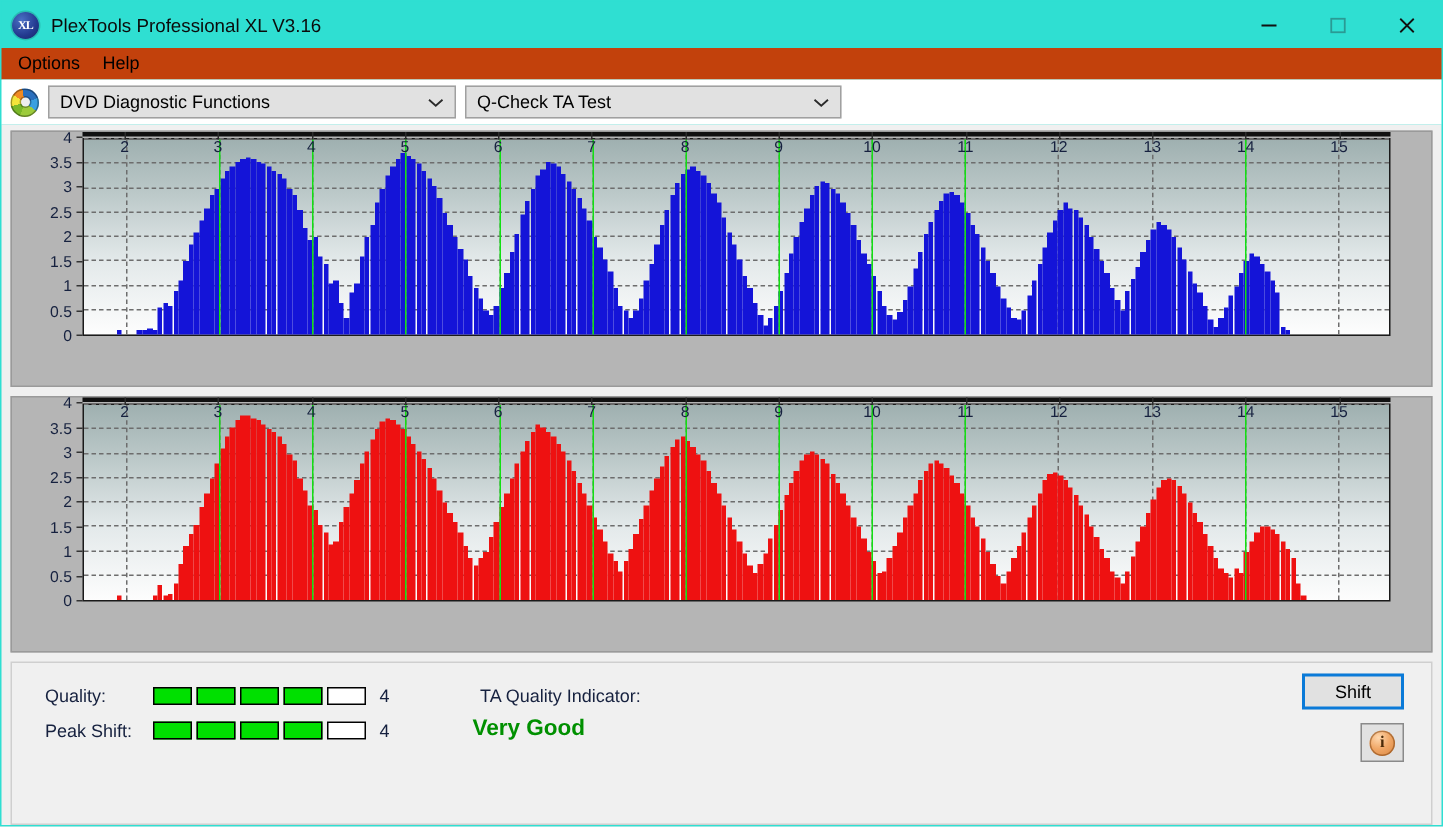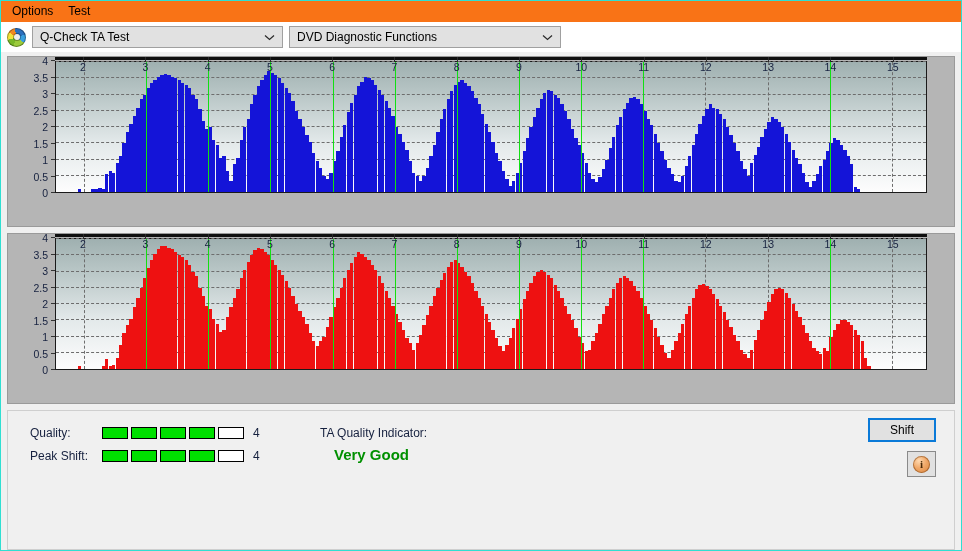--- a/index.html
+++ b/index.html
@@ -46,21 +46,21 @@
   .winbtns { position: absolute; right: 0; top: 0; height: 31px; display: flex; }
   .winbtn {
     width: 46px; height: 31px;
     display: flex; align-items: center; justify-content: center;
   }
   .winbtn svg { display: block; }
 
   
   #menubar {
     height: 21px;
-    background: #f97316;
+    background: #c2410c;
     display: flex; align-items: center;
     padding-left: 5px;
     flex: 0 0 auto;
   }
   .menuitem {
     font-size: 12px; color: #000;
     padding: 2px 9px 3px 6px;
   }
 
   
@@ -268,38 +268,60 @@
   #status-text {
     font-size: 12px; color: #ff2020;
     padding-left: 4px;
   }
 </style>
 </head>
 <body>
 
 <div id="window">
 
+  <div id="titlebar">
+    <div id="app-icon">XL</div>
+    <div id="title-text">PlexTools Professional XL V3.16</div>
+    <div class="winbtns">
+      <div class="winbtn">
+        <svg width="12" height="12" viewBox="0 0 12 12">
+            <line x1="1" y1="6" x2="11" y2="6" stroke="#111" stroke-width="1.2"></line>
+          </svg>
+      </div>
+      <div class="winbtn">
+        <svg width="12" height="12" viewBox="0 0 12 12">
+            <rect x="1.5" y="1.5" width="9" height="9" fill="none" stroke="#2a9a94" stroke-width="1.2"></rect>
+          </svg>
+      </div>
+      <div class="winbtn">
+        <svg width="12" height="12" viewBox="0 0 12 12">
+            <line x1="1.5" y1="1.5" x2="10.5" y2="10.5" stroke="#111" stroke-width="1.2"></line>
+            <line x1="10.5" y1="1.5" x2="1.5" y2="10.5" stroke="#111" stroke-width="1.2"></line>
+          </svg>
+      </div>
+    </div>
+  </div>
 
   <div id="menubar">
     <div class="menuitem">Options</div>
-    <div class="menuitem">Test</div>
+    <div class="menuitem">Help</div>
   </div>
 
   <div id="selrow">
     <div id="disc-icon"></div>
-    <div class="combo" id="combo-test">
-      <span class="cval">Q-Check TA Test</span>
+    <div class="combo" id="combo-func">
+      <span class="cval">DVD Diagnostic Functions</span>
       <span class="carat">
         <svg width="11" height="7" viewBox="0 0 11 7">
             <polyline points="1,1.5 5.5,5.5 10,1.5" fill="none" stroke="#2a2a2a" stroke-width="1.2"></polyline>
           </svg>
       </span>
     </div>
-    <div class="combo" id="combo-func">
-      <span class="cval">DVD Diagnostic Functions</span>
+    <div class="combo" id="combo-test">
+      <span class="cval">Q-Check TA Test</span>
       <span class="carat">
         <svg width="11" height="7" viewBox="0 0 11 7">
             <polyline points="1,1.5 5.5,5.5 10,1.5" fill="none" stroke="#2a2a2a" stroke-width="1.2"></polyline>
           </svg>
       </span>
     </div>
   </div>
 
   <div id="content">
 
@@ -963,21 +985,21 @@
             <span class="seg on"></span>
             <span class="seg on"></span>
             <span class="seg on"></span>
             <span class="seg on"></span>
             <span class="seg"></span>
           </span>
         <span class="meter-val">4</span>
       </div>
 
       <div id="ta-label" style="left:312px; top:15px;">TA Quality Indicator:</div>
-      <div id="ta-value" style="left:326px; top:35px;text-align:center;">Very Good</div>
+      <div id="ta-value" style="left:307px; top:35px;text-align:center;">Very Good</div>
 
       <div id="start-btn">Shift</div>
       <div id="info-btn">
         <span id="info-glyph">i</span>
       </div>
     </div>
   </div>
 
 </div>
 

